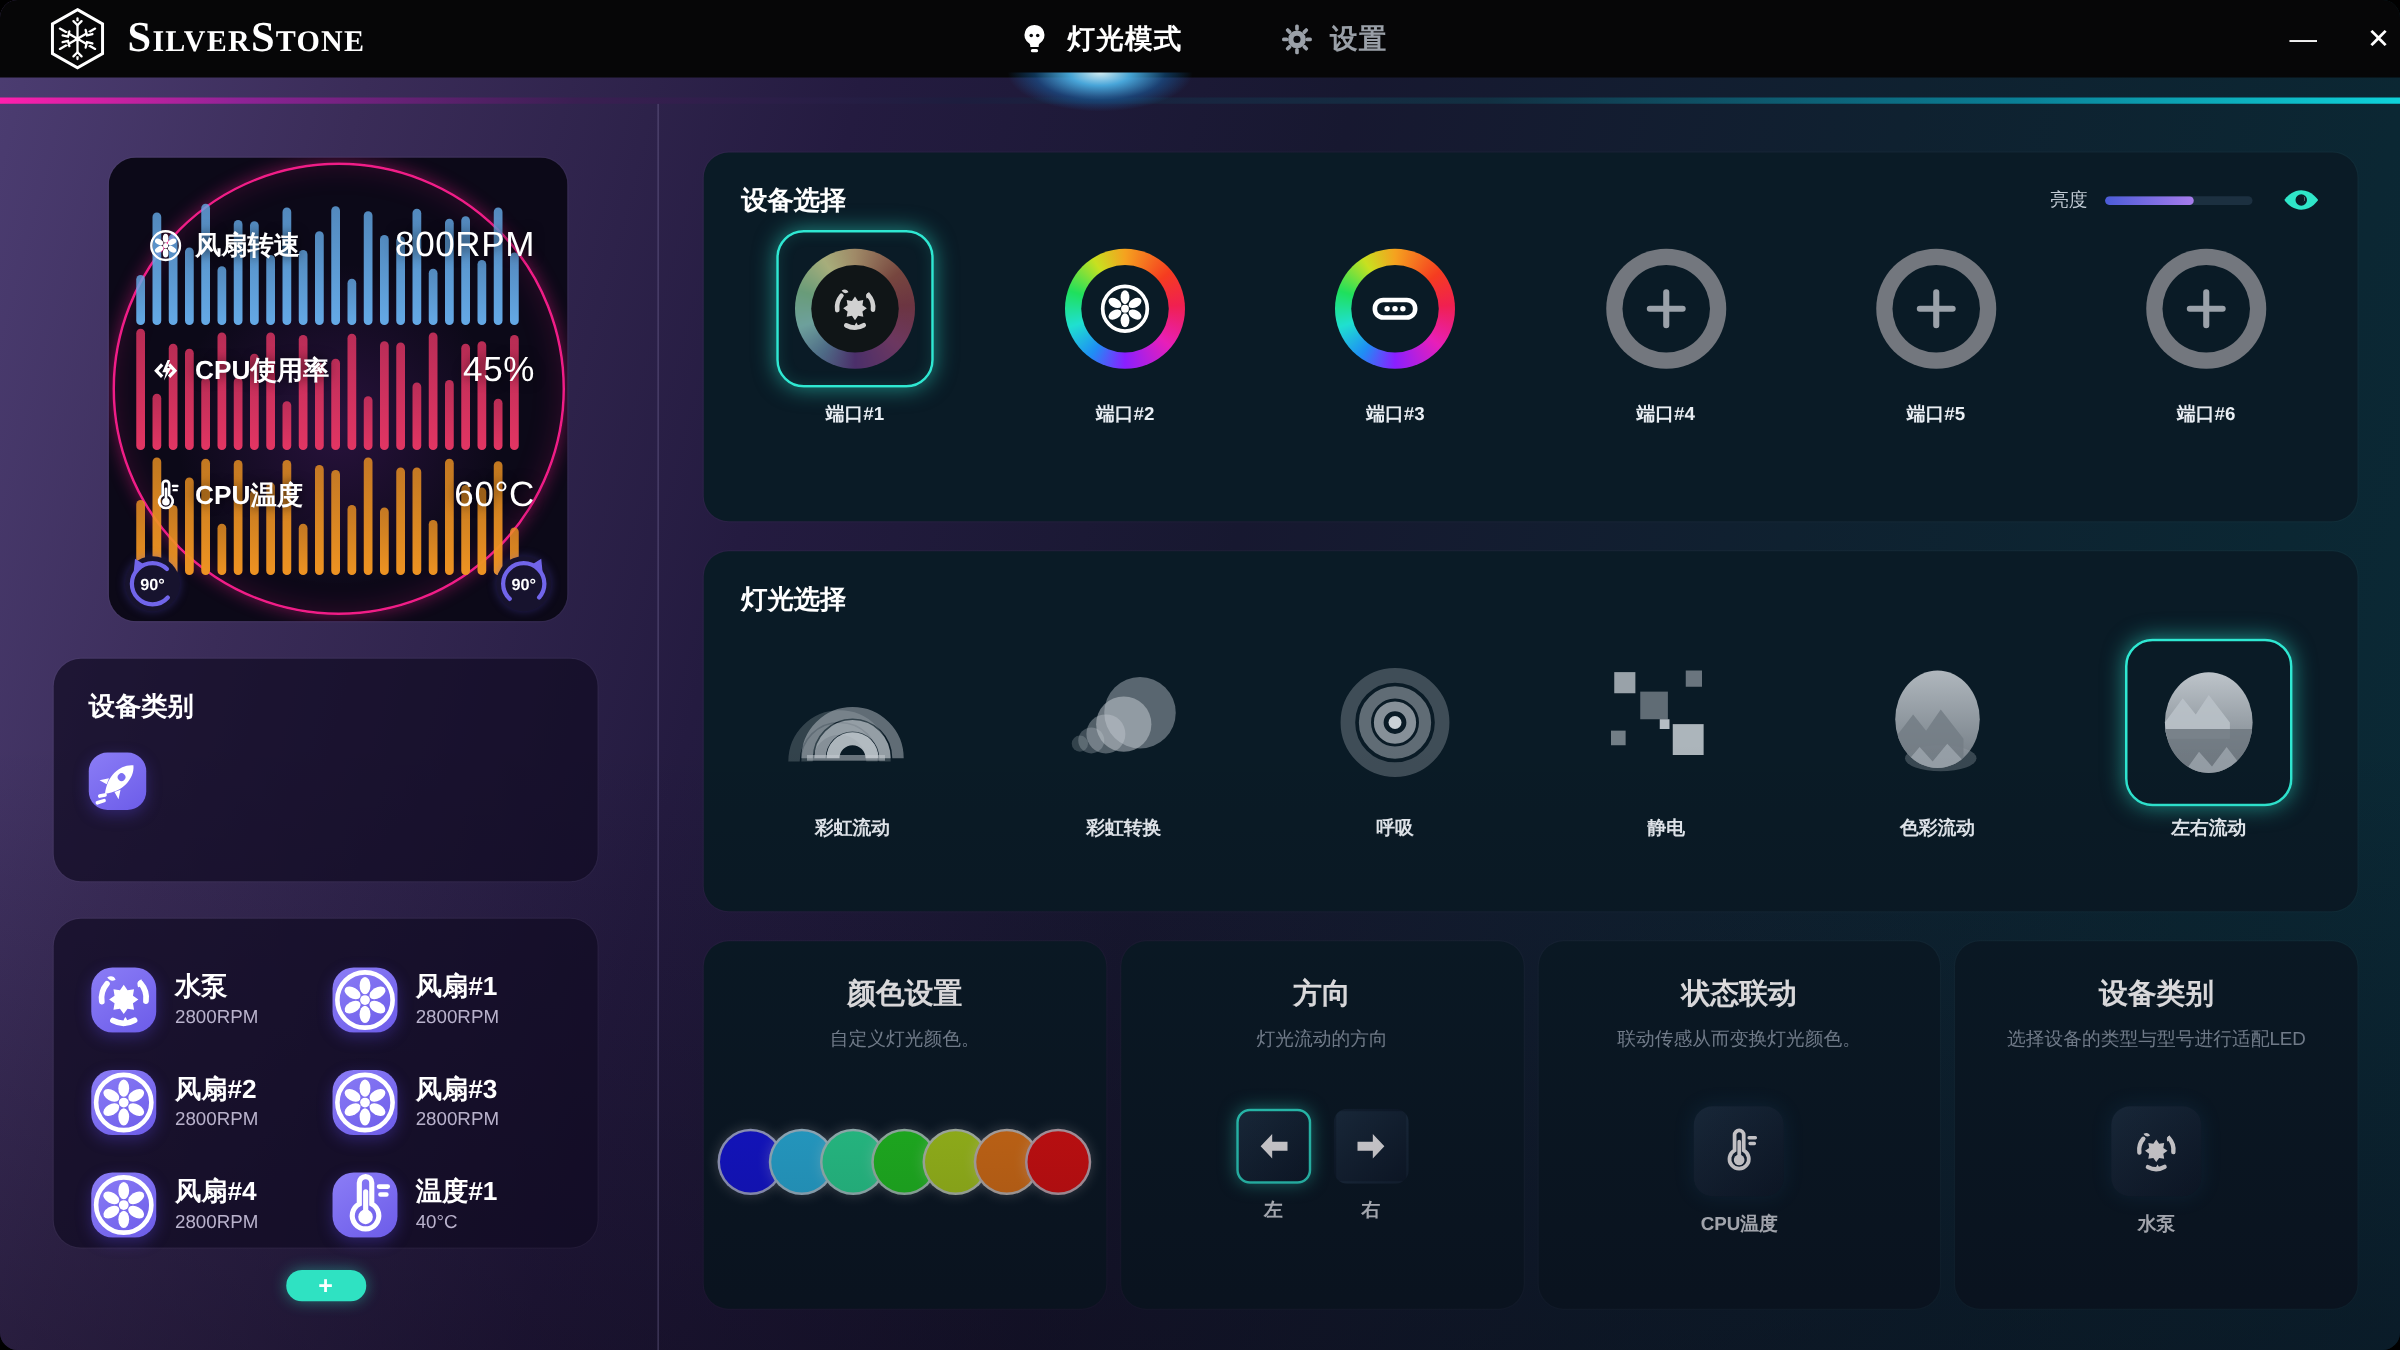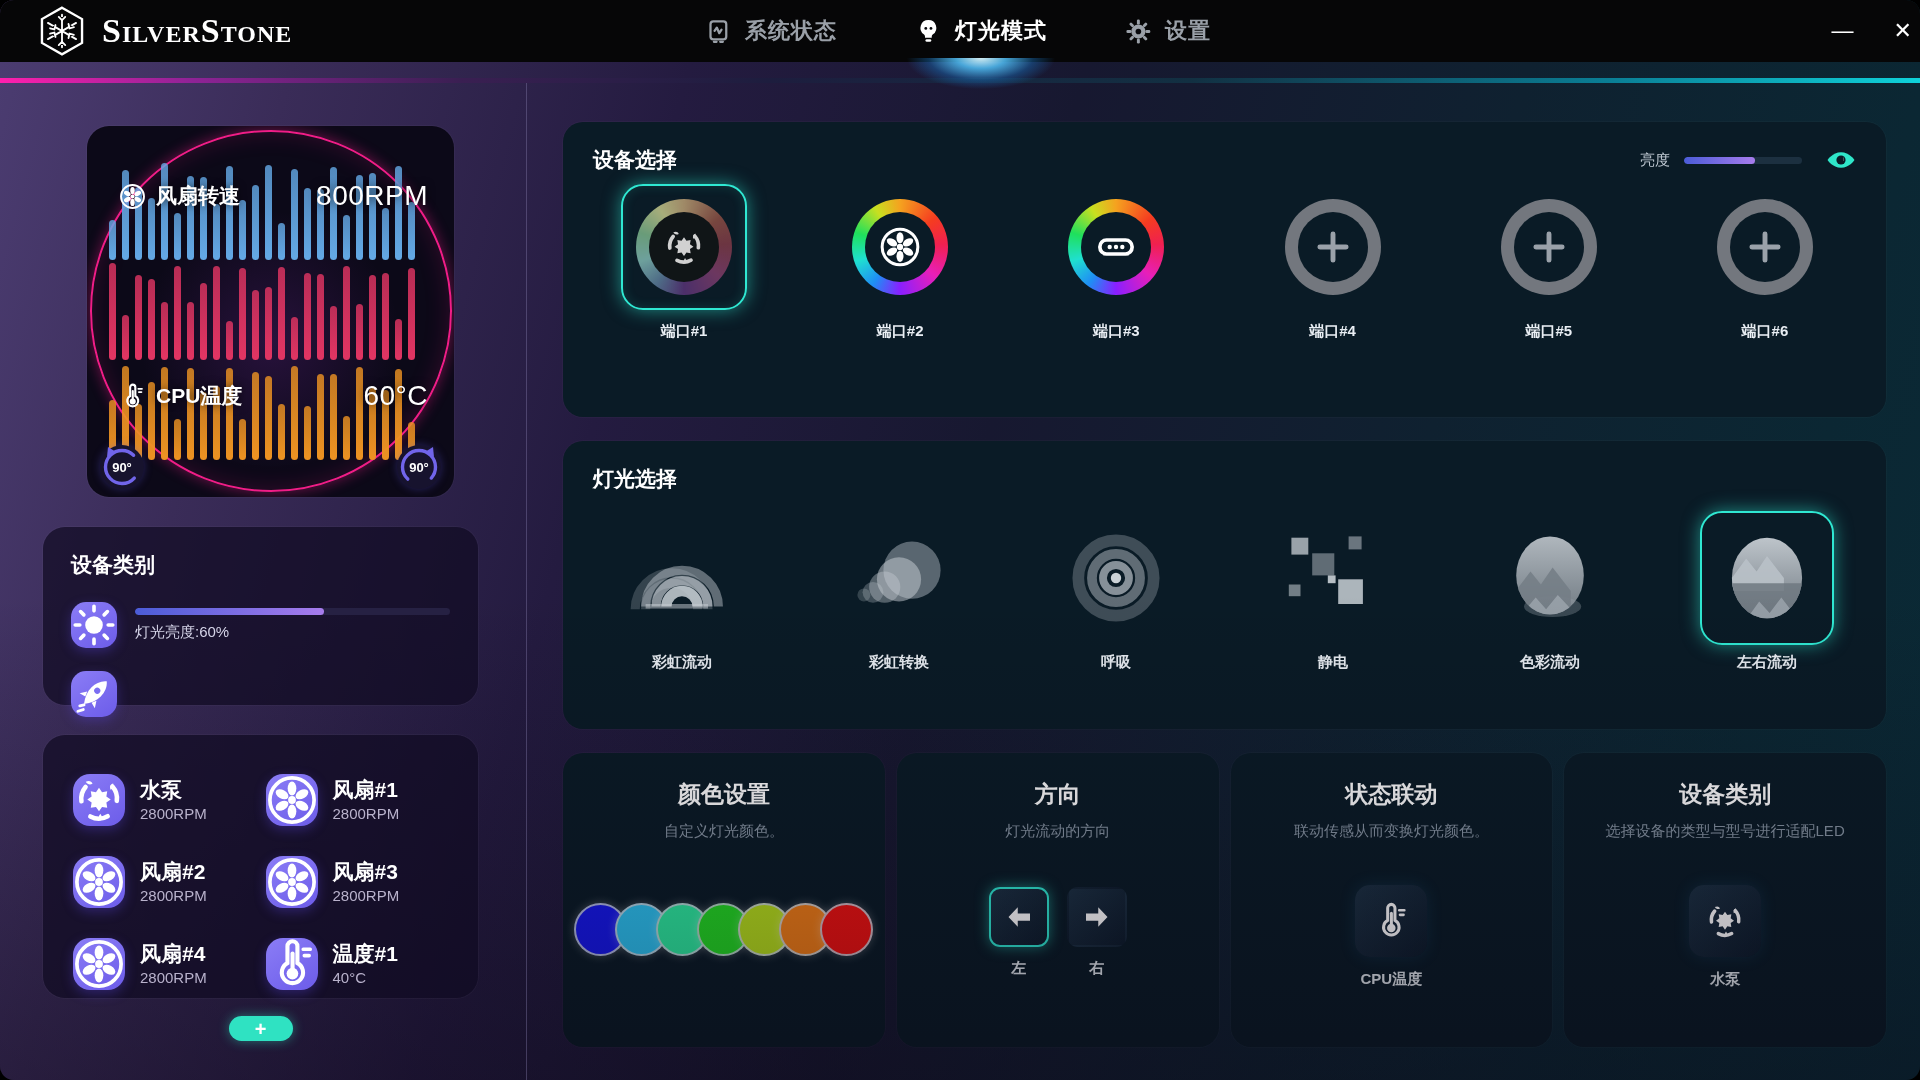--- a/index.html
+++ b/index.html
@@ -142,31 +142,20 @@
             <polygon points="24,2.5 42.5,13 42.5,35 24,45.5 5.5,35 5.5,13" fill="none" stroke="#fff" stroke-width="2.2"></polygon>
             <g stroke="#fff" stroke-width="1.7" stroke-linecap="round">
               <path d="M24 9v30M11 16.5l26 15M37 16.5l-26 15"></path>
               <path d="M21 11l3 3 3-3M21 37l3-3 3 3M13 21.5l4 1 1-4M30 30.5l1-4 4 1M13 26.5l4-1 1 4M30 17.5l1 4 4-1"></path>
             </g>
           </svg>
         </span>
       <span class="brand">SilverStone</span>
     </div>
     <div class="nav">
-        <div class="nav-item">
-    <span class="nav-ic">
-            <svg viewBox="0 0 24 24" fill="none" stroke="currentColor" stroke-width="2" style="width: 100%; height: 100%; display: block;">
-              <rect x="5" y="3" width="14" height="16" rx="2.5"></rect>
-              <path d="M8.6 11.5l2-3 2.2 5 2-3.2" stroke-linecap="round" stroke-linejoin="round"></path>
-              <path d="M8 21.2h2.4M13.6 21.2H16" stroke-linecap="round"></path>
-            </svg>
-          </span>
-    <span class="nav-label">系统状态</span>
-
-  </div>
         <div class="nav-item active">
     <span class="nav-ic">
             <svg viewBox="0 0 24 24" fill="currentColor" style="width: 100%; height: 100%; display: block;">
               <path d="M12 1.8a7 7 0 0 0-4.1 12.7c.7.5 1.1 1.3 1.1 2.1v.9h6v-.9c0-.8.4-1.6 1.1-2.1A7 7 0 0 0 12 1.8z"></path>
               <rect x="9.4" y="18.8" width="5.2" height="2.4" rx="1.2"></rect>
               <circle cx="9.7" cy="9.3" r="1.25" fill="#07080c"></circle>
               <circle cx="14.3" cy="9.3" r="1.25" fill="#07080c"></circle>
             </svg>
           </span>
     <span class="nav-label">灯光模式</span>
@@ -268,20 +257,31 @@
               <div class="bar" style="height: 87px; background: linear-gradient(rgba(226, 53, 99, 0.8), rgb(226, 53, 99));"></div>
               <div class="bar" style="height: 86px; background: linear-gradient(rgba(226, 53, 99, 0.8), rgb(226, 53, 99));"></div>
               <div class="bar" style="height: 54px; background: linear-gradient(rgba(226, 53, 99, 0.8), rgb(226, 53, 99));"></div>
               <div class="bar" style="height: 94px; background: linear-gradient(rgba(226, 53, 99, 0.8), rgb(226, 53, 99));"></div>
               <div class="bar" style="height: 56px; background: linear-gradient(rgba(226, 53, 99, 0.8), rgb(226, 53, 99));"></div>
               <div class="bar" style="height: 85px; background: linear-gradient(rgba(226, 53, 99, 0.8), rgb(226, 53, 99));"></div>
               <div class="bar" style="height: 87px; background: linear-gradient(rgba(226, 53, 99, 0.8), rgb(226, 53, 99));"></div>
               <div class="bar" style="height: 41px; background: linear-gradient(rgba(226, 53, 99, 0.8), rgb(226, 53, 99));"></div>
               <div class="bar" style="height: 92px; background: linear-gradient(rgba(226, 53, 99, 0.8), rgb(226, 53, 99));"></div>
             </div>
+    <div class="m-label">
+      <span class="m-ic">
+                <svg viewBox="0 0 24 24" fill="currentColor" style="width: 100%; height: 100%; display: block;">
+                  <path d="M8.7 6.8L3.8 12l4.9 5.2 1.7-1.8L7 12l3.4-3.4z"></path>
+                  <path d="M15.3 6.8L20.2 12l-4.9 5.2-1.7-1.8L17 12l-3.4-3.4z"></path>
+                  <path d="M13.4 4.4l-3.8 8.7h2.6l-1.4 6 5.2-8.9h-2.8l2-5.8z"></path>
+                </svg>
+              </span>
+      <span class="m-name">CPU使用率</span>
+      <span class="m-val">45%</span>
+    </div>
   </div>
           <div class="metric-row">
     <div class="bars">
               <div class="bar" style="height: 60px; background: linear-gradient(rgba(238, 147, 34, 0.8), rgb(238, 147, 34));"></div>
               <div class="bar" style="height: 94px; background: linear-gradient(rgba(238, 147, 34, 0.8), rgb(238, 147, 34));"></div>
               <div class="bar" style="height: 56px; background: linear-gradient(rgba(238, 147, 34, 0.8), rgb(238, 147, 34));"></div>
               <div class="bar" style="height: 78px; background: linear-gradient(rgba(238, 147, 34, 0.8), rgb(238, 147, 34));"></div>
               <div class="bar" style="height: 93px; background: linear-gradient(rgba(238, 147, 34, 0.8), rgb(238, 147, 34));"></div>
               <div class="bar" style="height: 41px; background: linear-gradient(rgba(238, 147, 34, 0.8), rgb(238, 147, 34));"></div>
               <div class="bar" style="height: 92px; background: linear-gradient(rgba(238, 147, 34, 0.8), rgb(238, 147, 34));"></div>
@@ -334,36 +334,20 @@
         <span>90°</span>
       </div>
     </div>
 
     <div class="props card">
       <div class="props-title">设备类别</div>
       <div id="sliderHost">
           <div class="prop-row">
     <span class="tile">
               <svg viewBox="0 0 24 24" fill="currentColor" style="width: 100%; height: 100%; display: block;">
-                <circle cx="12" cy="12" r="4.6"></circle>
-                <g stroke="currentColor" stroke-width="1.9" stroke-linecap="round">
-                  <path d="M12 2.2v2.4M12 19.4v2.4M2.2 12h2.4M19.4 12h2.4M5 5l1.7 1.7M17.3 17.3L19 19M5 19l1.7-1.7M17.3 6.7L19 5"></path>
-                </g>
-              </svg>
-            </span>
-    <span class="prop-right">
-      <span class="track" style="display:block">
-                <span class="fill" style="width: 60%;"></span>
-              </span>
-      <div class="prop-label">灯光亮度:60%</div>
-    </span>
-  </div>
-          <div class="prop-row">
-    <span class="tile">
-              <svg viewBox="0 0 24 24" fill="currentColor" style="width: 100%; height: 100%; display: block;">
                 <g transform="rotate(45 12 12)">
                   <path d="M12 2.6c2.3 1.9 3.4 4.8 3.4 7.8 0 3-1.1 6-3.4 9-2.3-3-3.4-6-3.4-9 0-3 1.1-5.9 3.4-7.8z"></path>
                   <circle cx="12" cy="9.6" r="1.6" fill="#7b6ef2"></circle>
                   <path d="M8.6 13.6l-2.2 3.4 3.3-.9zM15.4 13.6l2.2 3.4-3.3-.9z"></path>
                 </g>
                 <g stroke="currentColor" stroke-width="1.5" stroke-linecap="round">
                   <path d="M4.6 18.2l2.2-.5M3.6 21l2.8-.9"></path>
                 </g>
               </svg>
             </span>

